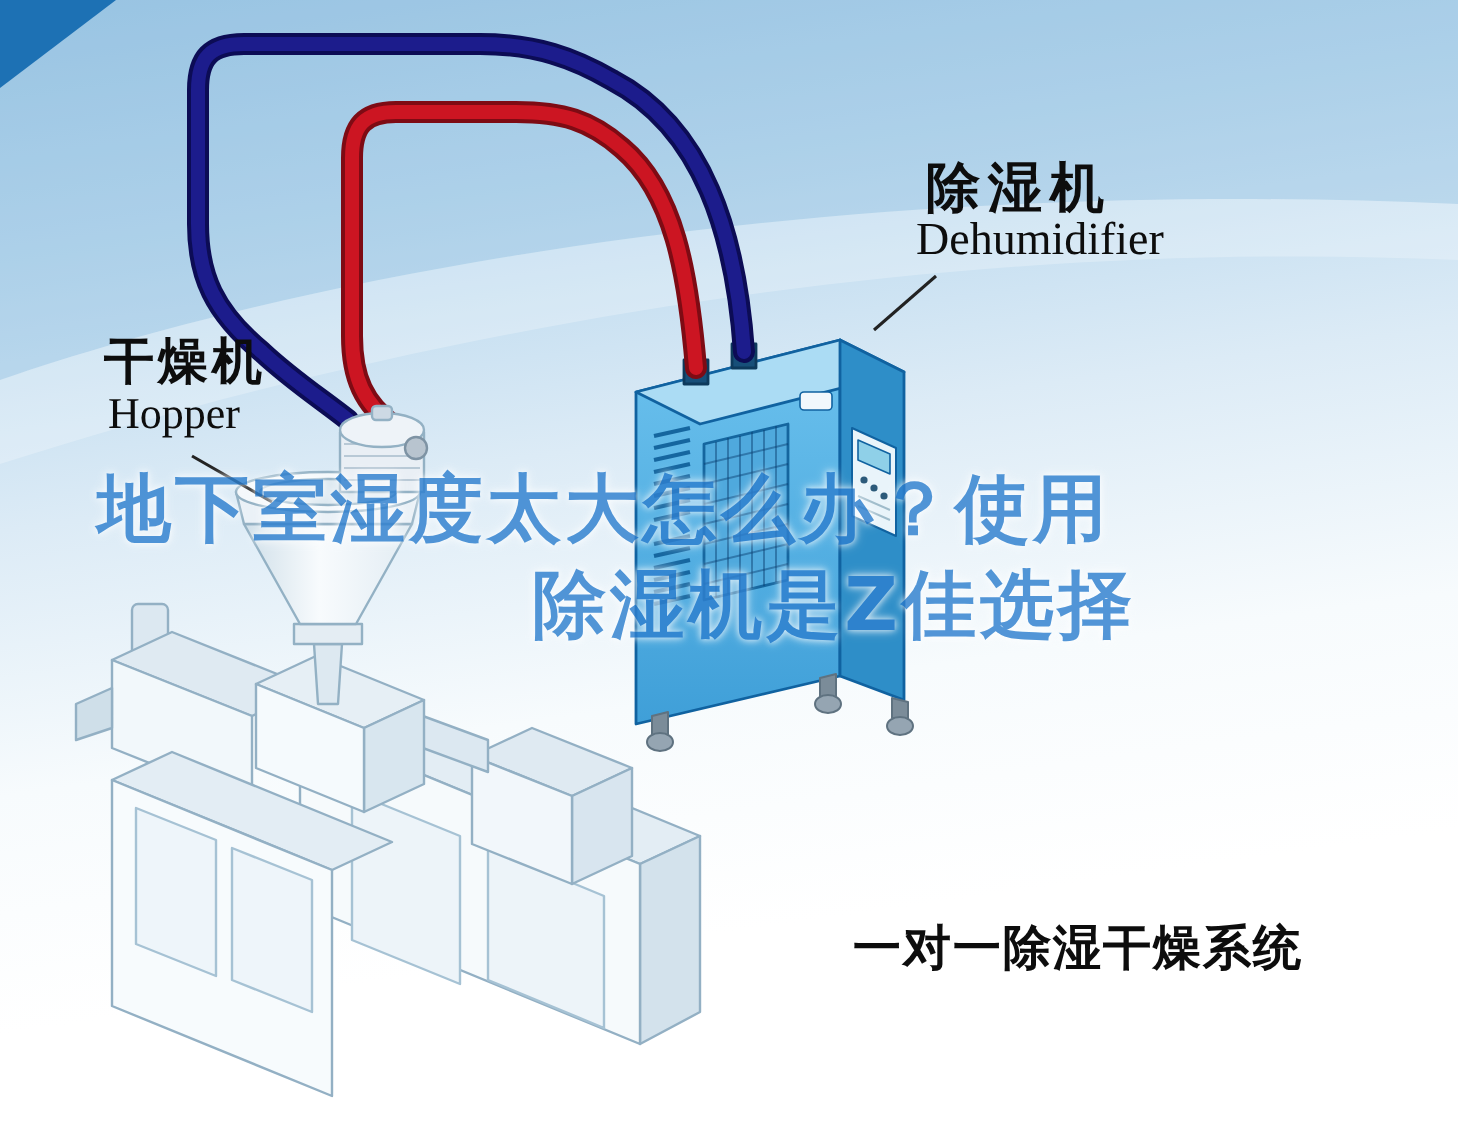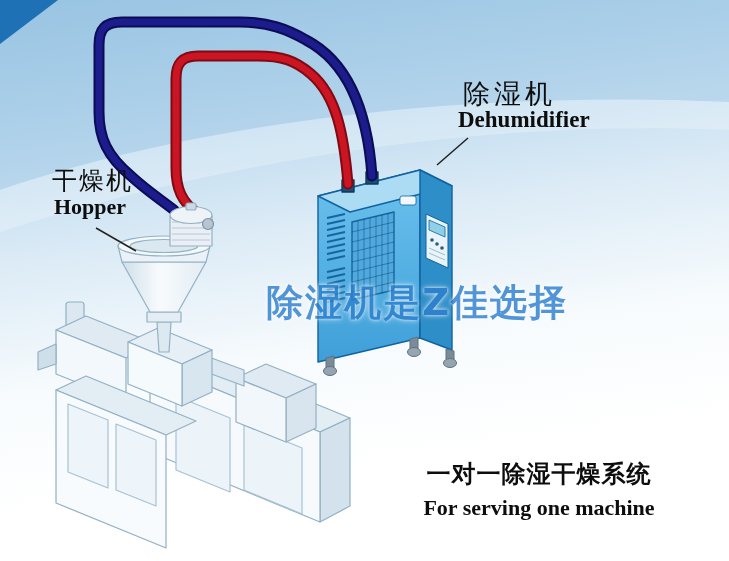--- a/index.html
+++ b/index.html
@@ -9,22 +9,22 @@
     position:relative; width:729px; height:561px; overflow:hidden;
     background: linear-gradient(172deg,#9cc6e4 0%,#b9d8ee 20%,#dcebf6 40%,#f7fbfd 60%,#ffffff 78%,#ffffff 100%);
   }
   svg.scene { position:absolute; left:0; top:0; width:729px; height:561px; }
 
   .corner-tri { fill: var(--corner, #1d71b4); }
   .pipe-blue-core { stroke: var(--pipe-blue, #1c1c8c); }
   .pipe-red-core  { stroke: var(--pipe-red,  #cc1522); }
 
   .label { position:absolute; white-space:nowrap; color:#0d0d0d; }
-  .zh { font-weight:normal; font-family:"DejaVu Sans","Liberation Sans",sans-serif; }
-  .en { font-weight:bold; font-family:"Liberation Serif","DejaVu Serif",serif; }
+  .zh { font-weight:bold; font-family:"DejaVu Sans","Liberation Sans",sans-serif; }
+  .en { font-weight:normal; font-family:"Liberation Serif","DejaVu Serif",serif; }
 
   #hopper-zh { left:52px;  top:164px; font-size:25px; letter-spacing:2px;text-align:right; }
   #hopper-en { left:54px;  top:194px; font-size:22px;text-align:center; }
   #dehum-zh  { left:463px; top:76px;  font-size:27px; letter-spacing:4px; }
   #dehum-en  { left:458px; top:107px; font-size:23px; }
 
   .caption-zh { position:absolute; left:400px; top:458px; width:278px; text-align:center;
                 font-size:24px; font-weight:bold; color:#0d0d0d; letter-spacing:1px; }
   .caption-en { position:absolute; left:400px; top:495px; width:278px; text-align:center;
                 font-size:22px; color:#0d0d0d; }
@@ -184,17 +184,17 @@
       <path d="M96,228 L136,251"></path>
     </g>
   </svg>
 
   <div class="label zh" id="hopper-zh">干燥机</div>
   <div class="label en" id="hopper-en">Hopper</div>
 
   <div class="label zh" id="dehum-zh">除湿机</div>
   <div class="label en" id="dehum-en">Dehumidifier</div>
 
+  <div class="watermark" id="wm1">地下室湿度太大怎么办？使用</div>
   <div class="watermark" id="wm2">除湿机是Z佳选择</div>
 
   <div class="caption-zh zh">一对一除湿干燥系统</div>
-  <div class="caption-en en">For serving one machine</div>
 </div>
 
 </body></html>

